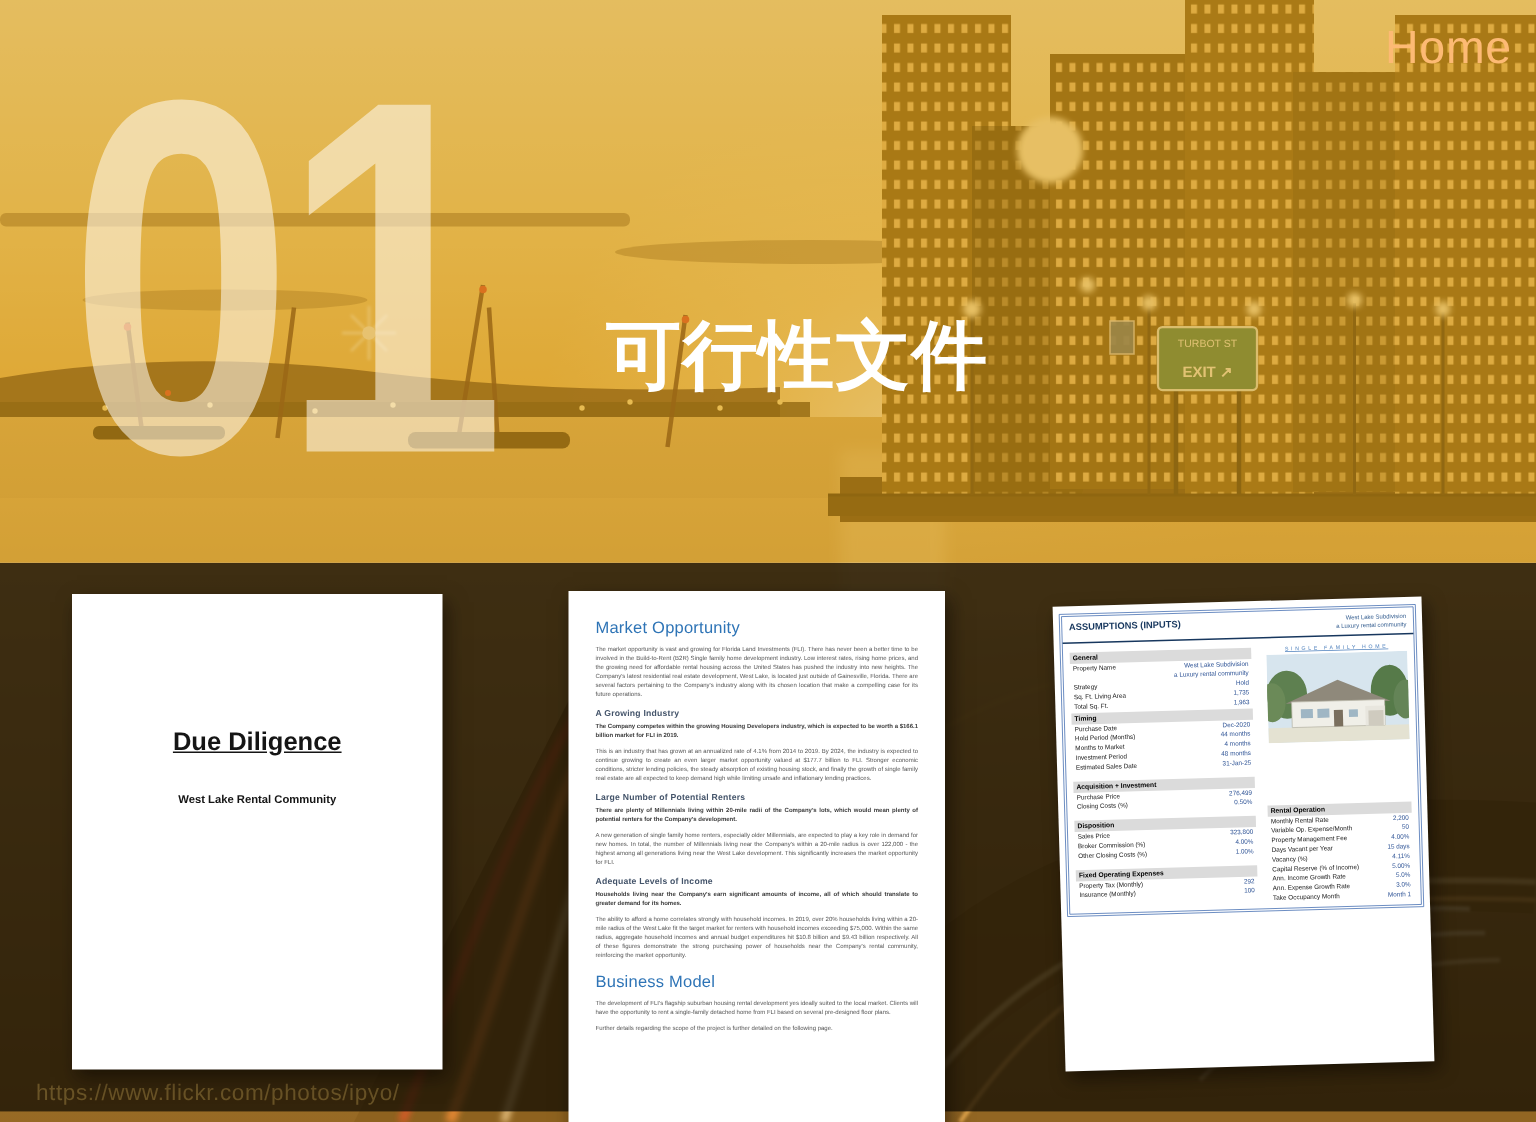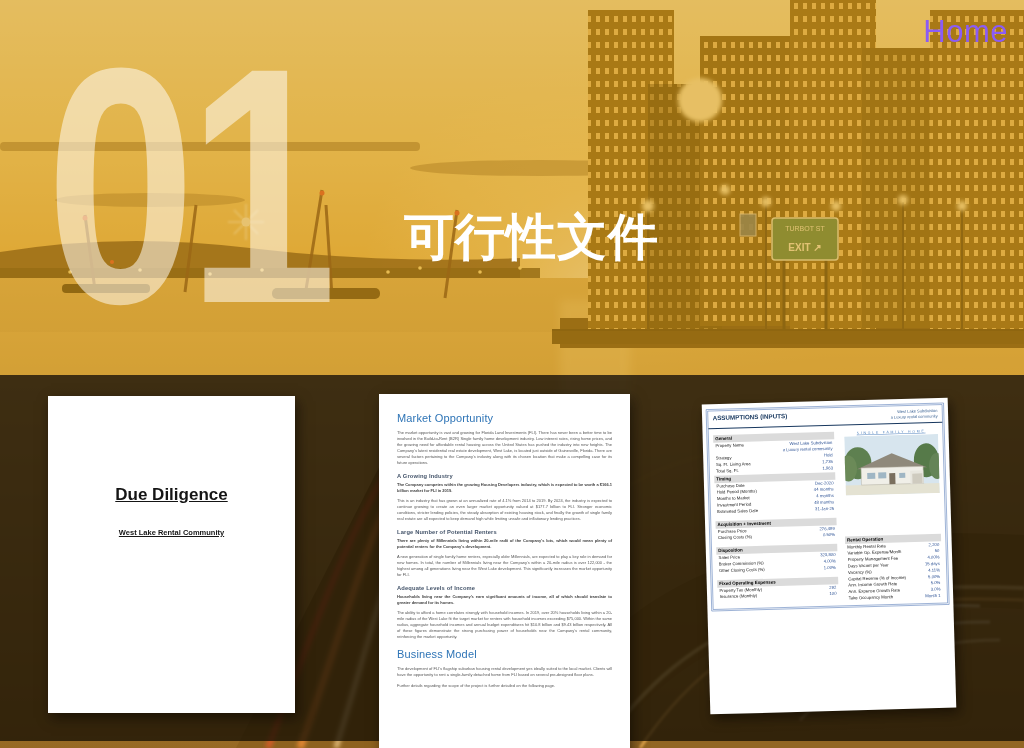--- a/index.html
+++ b/index.html
@@ -3,36 +3,36 @@
 <meta charset="utf-8">
 <style>
   html,body{margin:0;padding:0;background:#1a1408;}
   .slide{position:relative;width:1024px;height:748px;overflow:hidden;
          font-family:"Liberation Sans",sans-serif;background:#2A1E08;}
   .photo{position:absolute;left:0;top:0;}
   .ov-top{position:absolute;left:0;top:0;width:1024px;height:375px;background:rgba(214,153,24,.58);}
   .ov-bottom{position:absolute;left:0;top:375px;width:1024px;height:366px;background:rgba(40,28,7,.87);}
   .ov-strip{position:absolute;left:0;top:741px;width:1024px;height:7px;background:rgba(190,125,35,.40);}
 
-  .home{position:absolute;top:14px;right:16px;font-size:31px;color:#8b5cf6;letter-spacing:.5px;cursor:pointer;text-align:center;}
+  .home{position:absolute;top:14px;right:16px;font-size:31px;color:#fdba74;letter-spacing:.5px;cursor:pointer;text-align:center;}
   .num{position:absolute;left:46px;top:36px;font-size:336px;line-height:300px;font-weight:700;
        color:rgba(255,250,240,.55);letter-spacing:-10px;transform:scaleX(.8);transform-origin:left top;}
   .title-cn{position:absolute;left:404px;top:204px;font-size:50px;font-weight:700;color:#ffffff;letter-spacing:1px;text-align:right;}
   .credit{position:absolute;left:24px;top:720px;font-size:15px;color:rgba(150,122,62,.55);letter-spacing:.4px;}
 
   .page{position:absolute;background:#ffffff;box-shadow:3px 5px 12px rgba(10,6,0,.55);}
   .page1{left:48px;top:396px;width:247px;height:317px;}
   .page2{left:379px;top:394px;width:251px;height:375px;}
   .page3{left:706px;top:401px;width:246px;height:310px;transform:rotate(-1.6deg);}
 
   
   .dd-wrap{padding-top:86px;text-align:center;}
   .dd-title{font-size:17px;font-weight:700;color:#151515;line-height:1.5;}
   .dd-title div{text-decoration:underline;}
-  .dd-sub{margin-top:20px;font-size:7.5px;font-weight:700;color:#151515;text-decoration:underline;}
+  .dd-sub{margin-top:20px;font-size:7.5px;font-weight:700;color:#151515;}
 
   
   .scalehost{width:100%;height:100%;overflow:hidden;position:relative;}
   .inner2{width:502px;height:640px;transform:scale(.5);transform-origin:0 0;
           padding:36px 36px 0;box-sizing:border-box;}
   .inner3{width:492px;height:620px;transform:scale(.5);transform-origin:0 0;
           padding:10px 8px;box-sizing:border-box;}
 
   
   .mo-h1{font-size:22px;color:#2E74B6;margin:16px 0 10px;letter-spacing:.3px;}
@@ -208,20 +208,21 @@
     <rect x="740" y="214" width="16" height="22" fill="#4C6B8A" stroke="#DDD" stroke-width="1" opacity=".9"></rect>
   </svg>
 
   <div class="ov-top"></div>
   <div class="ov-bottom"></div>
   <div class="ov-strip"></div>
 
   <div class="home">Home</div>
   <div class="num">01</div>
   <div class="title-cn">可行性文件</div>
+  <div class="credit">https://www.flickr.com/photos/ipyo/</div>
 
   <div class="page page1">
     <div class="dd-wrap">
       <div class="dd-title">
         <div>Due Diligence</div>
       </div>
       <div class="dd-sub">West Lake Rental Community</div>
     </div>
   </div>
 

